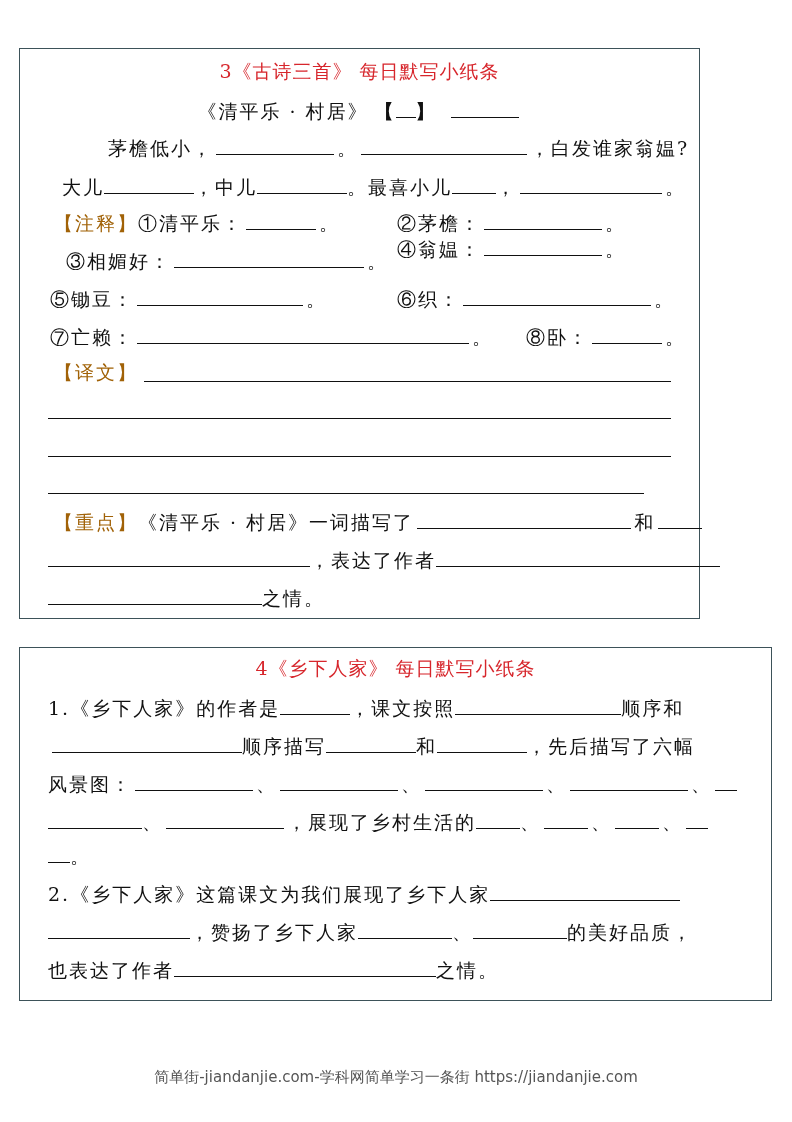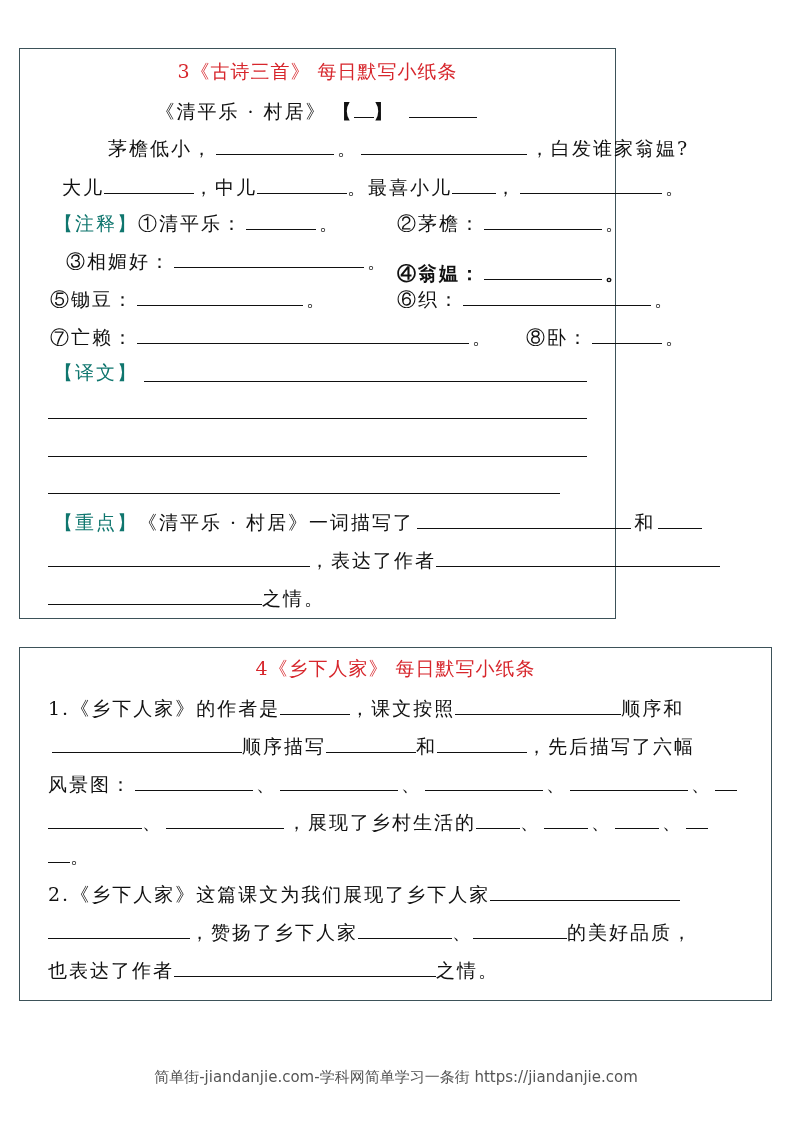--- a/index.html
+++ b/index.html
@@ -4,28 +4,28 @@
 <style>
   html, body { margin: 0; padding: 0; background: #ffffff; }
   body {
     width: 792px; height: 1122px; position: relative; overflow: hidden;
     font-family: "DejaVu Serif", "Liberation Serif", serif;
     color: #111;
   }
   .box {
     position: absolute; border: 1.5px solid #3d5259; box-sizing: border-box;
   }
-  #box1 { left: 19px; top: 48px; width: 597px; height: 571px; }
+  #box1 { left: 19px; top: 48px; width: 681px; height: 571px; }
   #box2 { left: 19px; top: 647px; width: 753px; height: 354px; padding-left: 28px; }
   .row {
     position: absolute; left: 0; right: 0; height: 28px;
     font-size: 19px; line-height: 28px; white-space: nowrap;
   }
   .title { color: #d7262c; text-align: center; letter-spacing: 1px; }
-  .red { color: #0f766e; }
+  .red { color: #a16207; }
   .center { text-align: center; }
   .blank {
     display: inline-block; border-bottom: 1.3px solid #111; height: 22px;
     vertical-align: baseline; margin: 0 3px;
   }
   .line {
     position: absolute; border-bottom: 1.3px solid #111; height: 0;
   }
   .footer {
     position: absolute; left: 0; width: 792px; top: 1068px; text-align: center;
@@ -57,21 +57,21 @@
   <div class="row" style="top:158px;left:34px;">
     <span class="red">【注释】</span><span>①清平乐：</span><span class="blank" style="width:70px;"></span><span>。</span>
   </div>
   <div class="row" style="top:158px;left:377px;">
     <span>②茅檐：</span><span class="blank" style="width:118px;"></span><span>。</span>
   </div>
 
   <div class="row" style="top:196px;left:46px;">
     <span>③相媚好：</span><span class="blank" style="width:190px;"></span><span>。</span>
   </div>
-  <div class="row" style="top:208px;left:377px;font-weight:bold;">
+  <div class="row" style="top:184px;left:377px;">
     <span>④翁媪：</span><span class="blank" style="width:118px;"></span><span>。</span>
   </div>
 
   <div class="row" style="top:234px;left:30px;">
     <span>⑤锄豆：</span><span class="blank" style="width:166px;"></span><span>。</span>
   </div>
   <div class="row" style="top:234px;left:377px;">
     <span>⑥织：</span><span class="blank" style="width:188px;"></span><span>。</span>
   </div>
 

